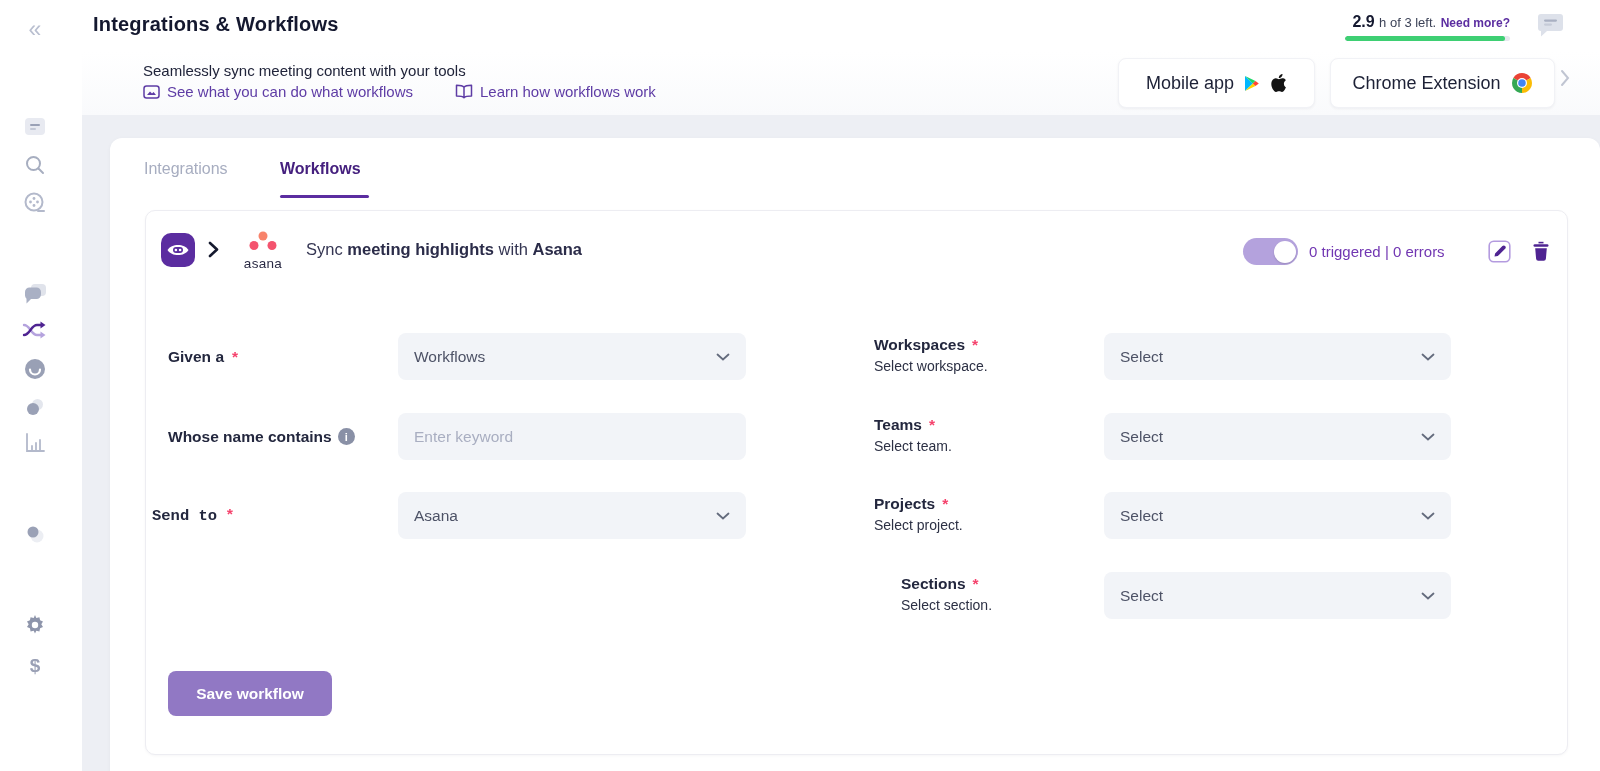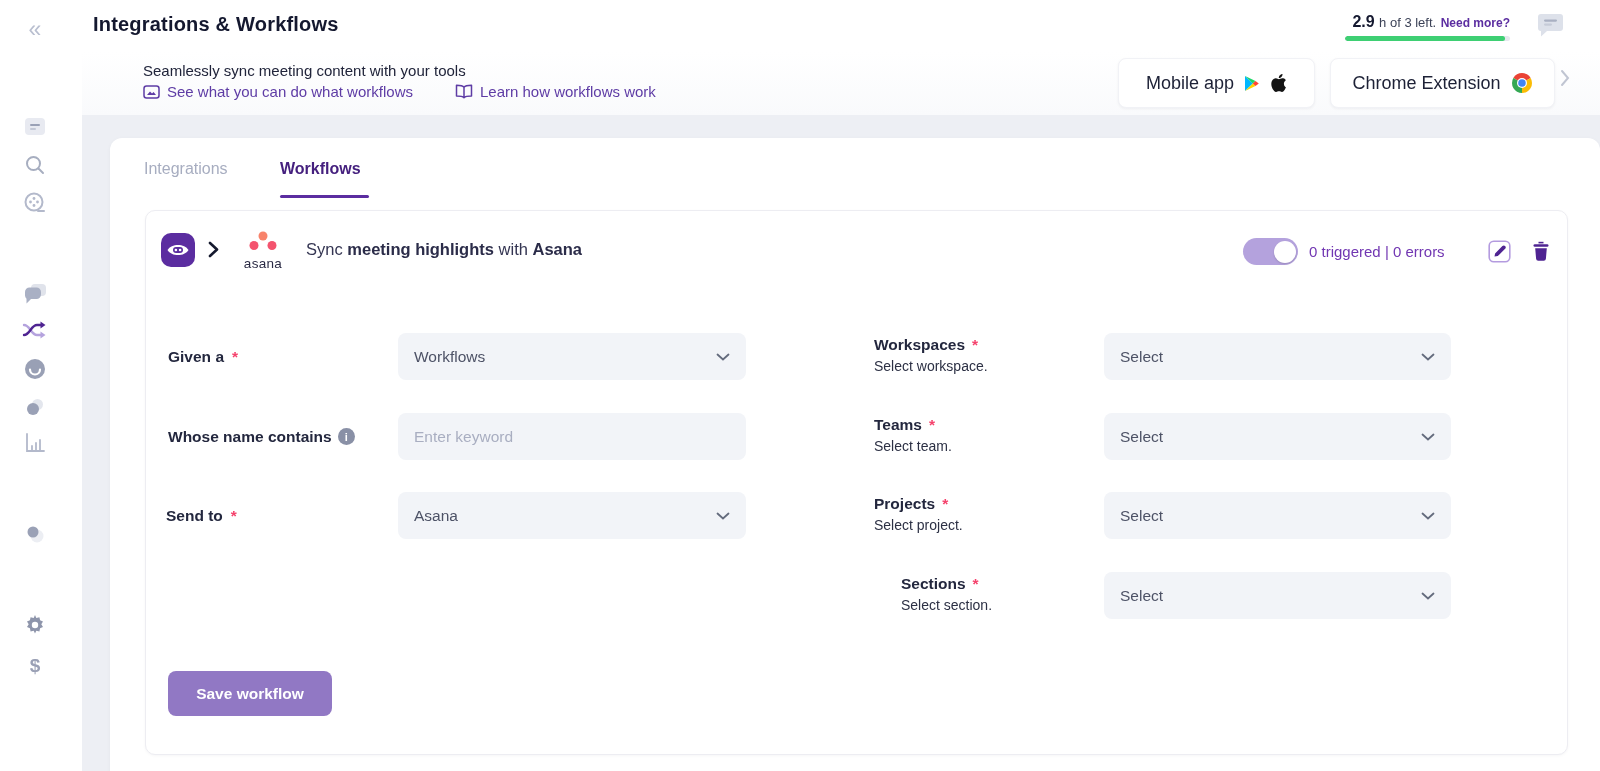--- a/index.html
+++ b/index.html
@@ -308,21 +308,21 @@
         </div>
 
         <div class="f-label" style="left:22px; top:202px;">
           <span>Whose name contains</span>
           <i class="info-dot">i</i>
         </div>
         <div class="field col-l" style="top:202px;">
           <input type="text" placeholder="Enter keyword" style="">
         </div>
 
-        <div class="f-label" style="left:20px; top:281px;">
+        <div class="f-label" style="left:6px; top:281px;font-family:Liberation Mono, monospace;">
           <span>Send to</span>
             <span class="req">*</span>
         </div>
         <div class="field col-l" style="top:281px;">
           <span class="val">Asana</span>
           <svg width="14" height="8" viewBox="0 0 14 8" fill="none" stroke="#646b7d" stroke-width="1.8" stroke-linecap="round">
               <polyline points="1.5,1.5 7,6.5 12.5,1.5"></polyline>
             </svg>
         </div>
 

